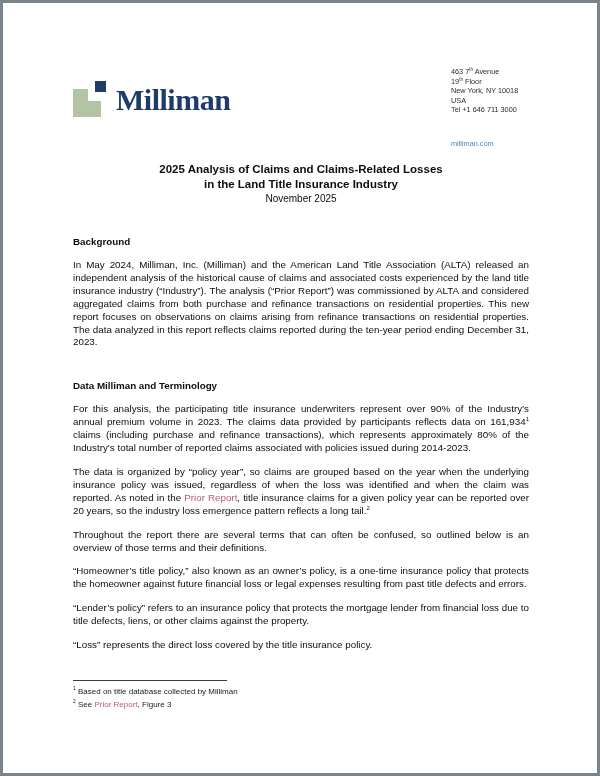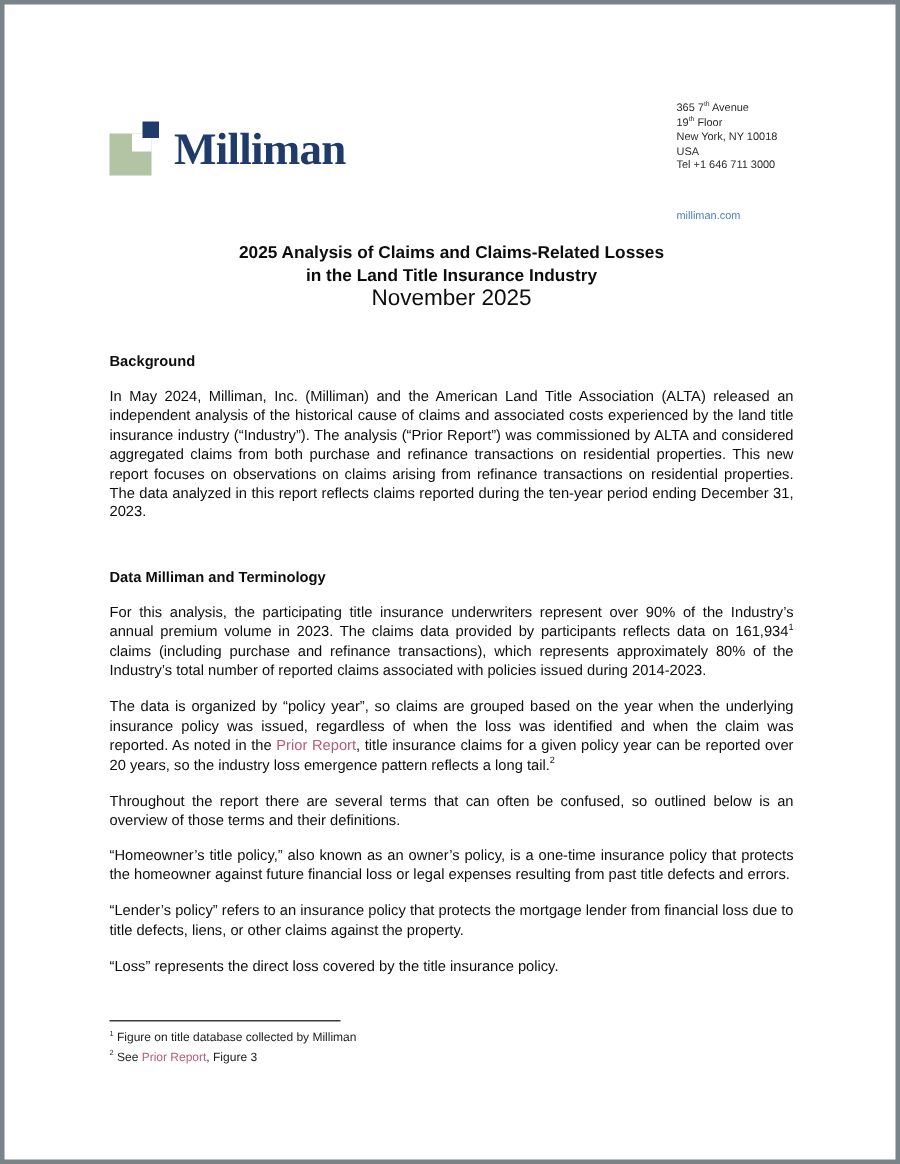--- a/index.html
+++ b/index.html
@@ -28,21 +28,21 @@
   .logo-text {
     font-size: 30px; font-weight: bold; color: #1f3b6a;
     letter-spacing: -0.5px; line-height: 34px;
   }
   .address { font-size: 7.3px; line-height: 9.5px; color: #2b2b2b; width: 78px; }
   .addr-link { color: #4f81bd; text-decoration: none; cursor: pointer; display: inline-block; margin-top: 24px; }
 
   
   .title-block { margin-top: 14px; text-align: center; }
   .title-line { font-size: 11.5px; font-weight: bold; line-height: 14.5px; }
-  .title-date { font-size: 15px; line-height: 13px; margin-top: 1px; }
+  .title-date { font-size: 10px; line-height: 13px; margin-top: 1px; }
 
   
   .sec-heading {
     margin: 30px 0 0;
     font-size: 9.8px; font-weight: bold;
     line-height: 13px;
   }
   .body-para {
     margin: 11px 0 0;
     font-size: 9.8px; line-height: 12.9px;
@@ -65,21 +65,21 @@
     <header class="header">
       <div class="logo">
         <span class="logo-mark">
           <span class="lg-green"></span>
           <span class="lg-notch"></span>
           <span class="lg-navy"></span>
         </span>
         <span class="logo-text">Milliman</span>
       </div>
       <div class="address">
-        <div><span>365 7</span><sup>th</sup><span> Avenue</span></div>
+        <div><span>463 7</span><sup>th</sup><span> Avenue</span></div>
         <div><span>19</span><sup>th</sup><span> Floor</span></div>
         <div>New York, NY 10018</div>
         <div>USA</div>
         <div>Tel +1 646 711 3000</div>
         <a class="addr-link">milliman.com</a>
       </div>
     </header>
 
     <div class="title-block">
       <div class="title-line">2025 Analysis of Claims and Claims-Related Losses</div>
@@ -98,16 +98,16 @@
 
     <p class="body-para">Throughout the report there are several terms that can often be confused, so outlined below is an overview of those terms and their definitions.</p>
     <p class="body-para">“Homeowner’s title policy,” also known as an owner’s policy, is a one-time insurance policy that protects the homeowner against future financial loss or legal expenses resulting from past title defects and errors.</p>
     <p class="body-para">“Lender’s policy” refers to an insurance policy that protects the mortgage lender from financial loss due to title defects, liens, or other claims against the property.</p>
     <p class="body-para">“Loss” represents the direct loss covered by the title insurance policy.</p>
 
   </div>
 
   <div class="footnotes">
     <div class="fn-rule"></div>
-    <div class="fn-line"><sup>1</sup><span> Figure on title database collected by Milliman</span></div>
+    <div class="fn-line"><sup>1</sup><span> Based on title database collected by Milliman</span></div>
     <div class="fn-line"><sup>2</sup><span> See </span><a class="doc-link">Prior Report</a><span>, Figure 3</span></div>
   </div>
 </div>
 
 </body></html>

